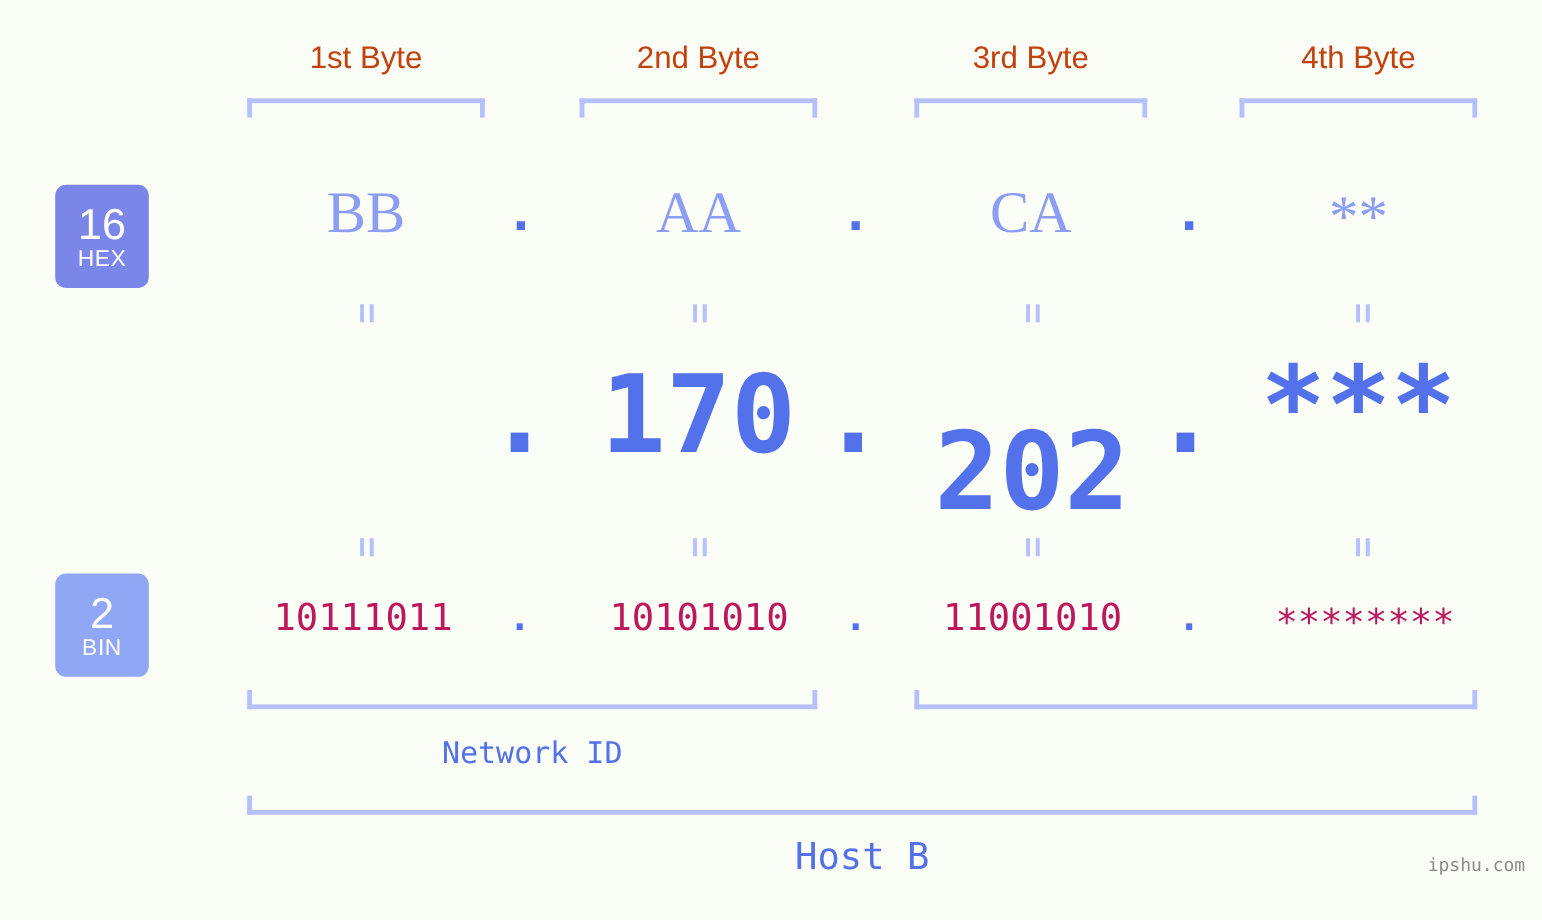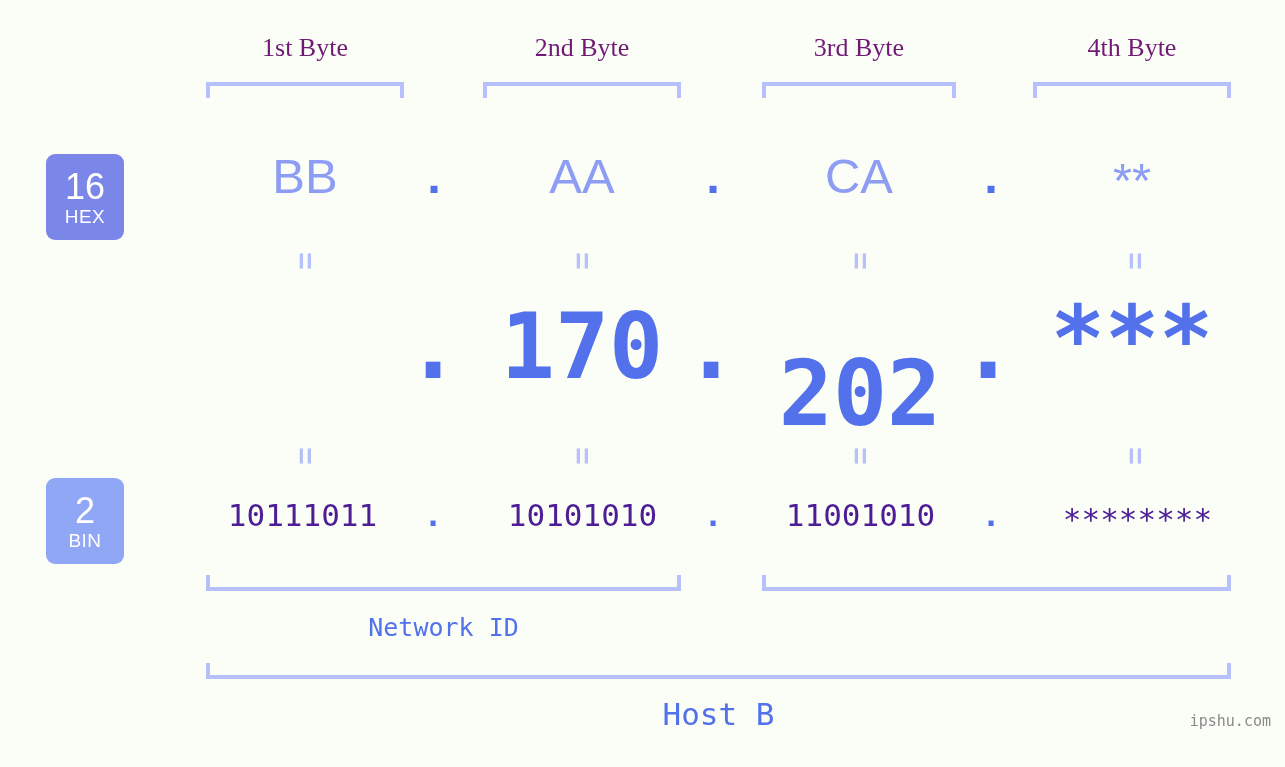--- a/index.html
+++ b/index.html
@@ -19,23 +19,23 @@
     width: 1285px;
     height: 767px;
     background: #fbfdf7;
   }
 
   
   .byte-label {
     position: absolute;
     top: 33px;
     text-align: center;
-    font-family: Liberation Serif, serif;
+    font-family: Liberation Sans, sans-serif;
     font-size: 26px;
-    color: #701a75;
+    color: #c2410c;
     letter-spacing: 0px;
     white-space: nowrap;
   }
 
   
   .top-bracket {
     position: absolute;
     top: 82px;
     height: 16px;
     border-top: 4px solid #b6c0fb;
@@ -82,38 +82,38 @@
   }
 
   
   .val {
     position: absolute;
     text-align: center;
     white-space: nowrap;
   }
   .hex-val {
     top: 152px;
-    font-family: Liberation Sans, sans-serif;
+    font-family: Liberation Serif, serif;
     font-size: 49px;
     color: #8d9df4;
     line-height: 1;
   }
   .dec-val {
     top: 302px;
     font-family: "DejaVu Sans Mono", monospace;
     font-size: 90px;
     font-weight: bold;
     color: #5271ea;
     line-height: 1;
   }
   .bin-val {
     top: 500px;
     font-family: "DejaVu Sans Mono", monospace;
     font-size: 31px;
-    color: #4c1d95;
+    color: #be185d;
     line-height: 1;
   }
 
   
   .sep {
     position: absolute;
     color: #5271ea;
     white-space: nowrap;
     text-align: center;
     line-height: 1;

